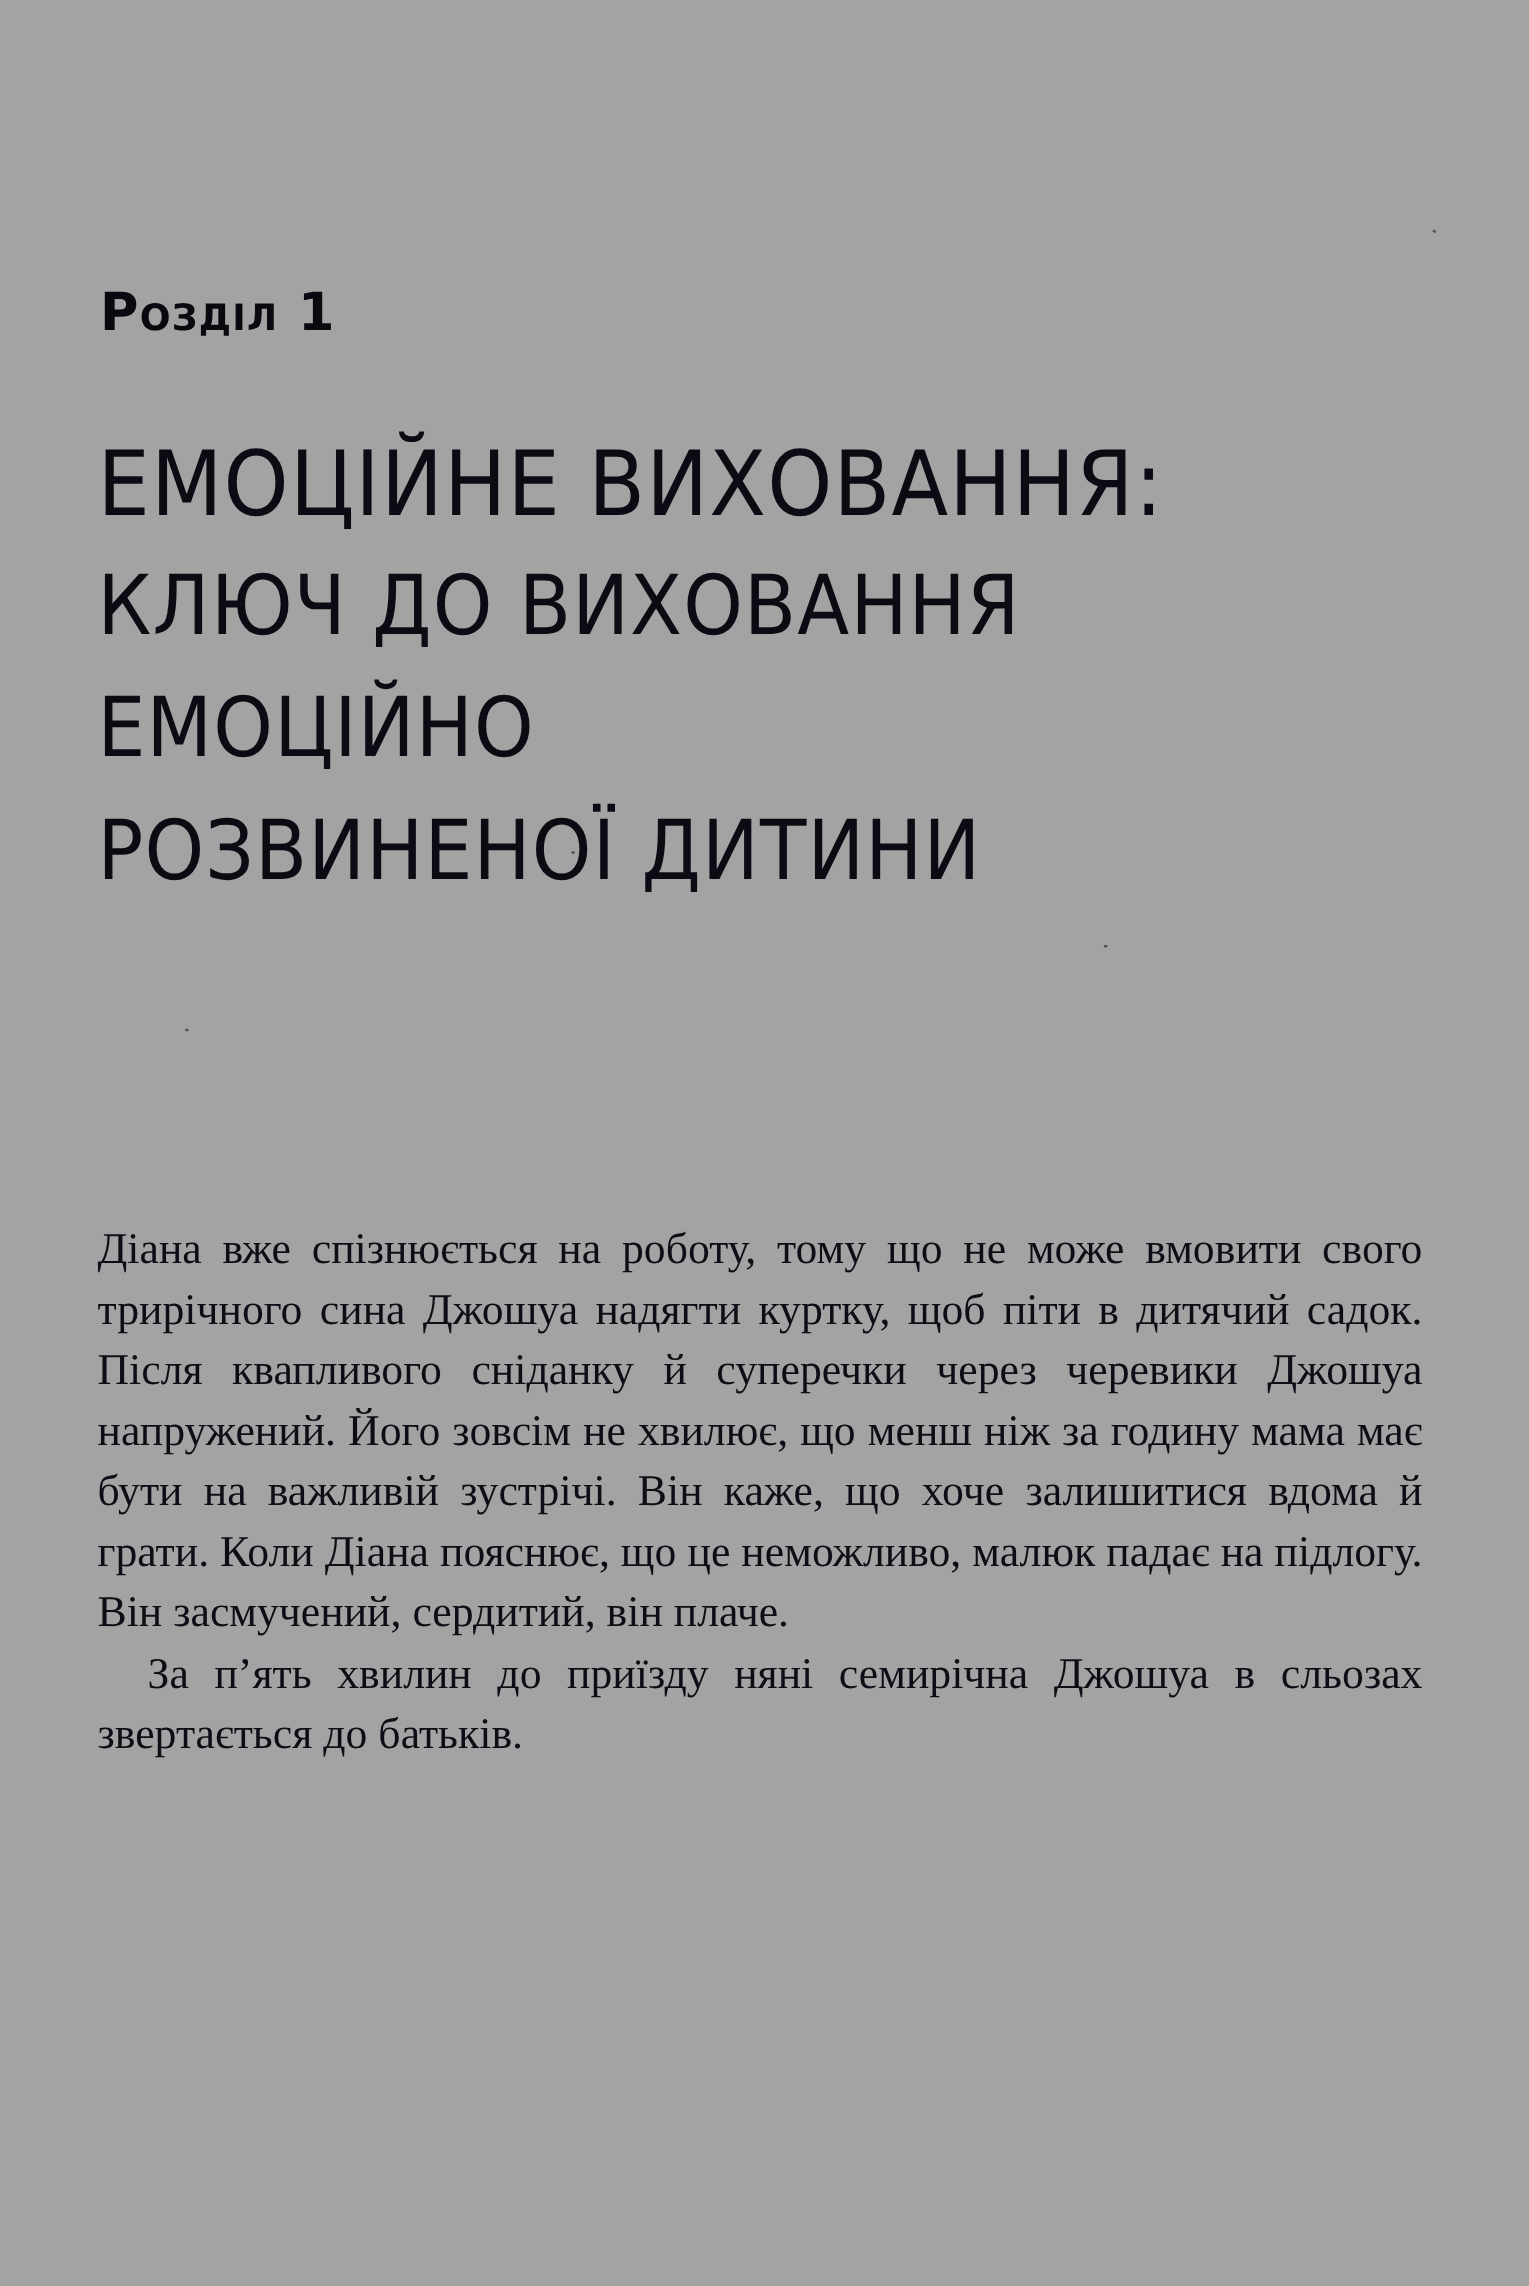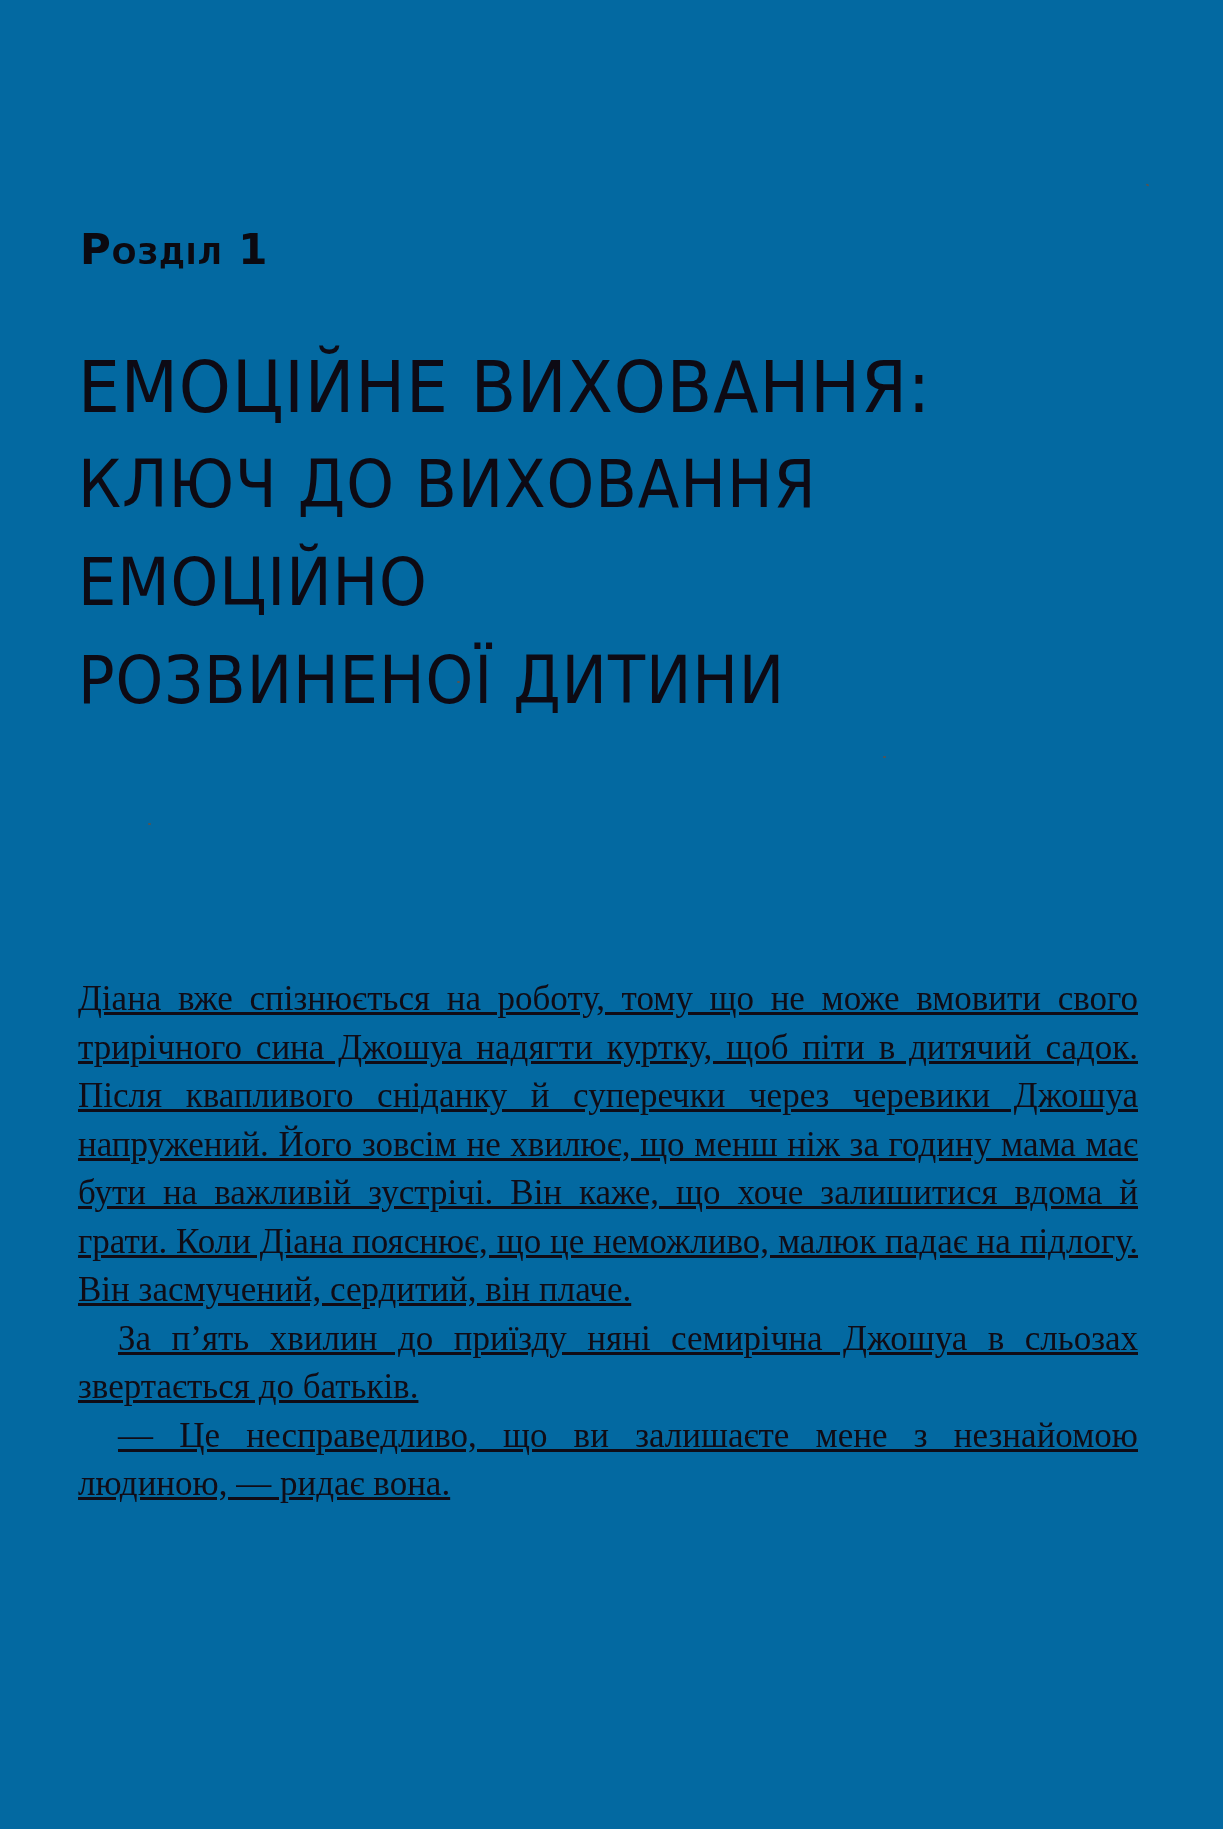--- a/index.html
+++ b/index.html
@@ -12,21 +12,21 @@
       height: 1829px;
       position: relative;
       overflow: hidden;
       color: #0d0a14;
     }
     .page {
       position: absolute;
       left: 0; top: 0;
       width: 1223px;
       height: 1829px;
-      background: #0369a1;
+      background: #a3a3a3;
     }
     .chapter-label {
       position: absolute;
       left: 80px;
       top: 225px;
       font-family: "DejaVu Sans", sans-serif;
       font-weight: bold;
       font-size: 42px;
       letter-spacing: 1px;
       color: #0b0910;
@@ -60,21 +60,20 @@
       top: 975px;
       width: 1060px;
       font-family: "Liberation Serif", serif;
       font-size: 35px;
       line-height: 48.5px;
       color: #100c16;
       text-align: justify;
     }
     .body-text p {
       margin: 0;
-      text-decoration: underline;
     }
     .body-text p.indent {
       text-indent: 40px;
     }
     .speck {
       position: absolute;
       width: 3px;
       height: 2px;
       background: #555;
       border-radius: 1px;
@@ -95,16 +94,15 @@
   <h1 class="chapter-title" style="margin:0;">
     <span class="title-line first">Емоційне виховання:</span>
     <span class="title-line">ключ до виховання</span>
     <span class="title-line">емоційно</span>
     <span class="title-line">розвиненої дитини</span>
   </h1>
 
   <div class="body-text">
     <p>Діана вже спізнюється на роботу, тому що не може вмовити свого трирічного сина Джошуа надягти куртку, щоб піти в дитячий садок. Після квапливого сніданку й суперечки через черевики Джошуа напружений. Його зовсім не хвилює, що менш ніж за годину мама має бути на важливій зустрічі. Він каже, що хоче залишитися вдома й грати. Коли Діана пояснює, що це неможливо, малюк падає на підлогу. Він засмучений, сердитий, він плаче.</p>
     <p class="indent">За п’ять хвилин до приїзду няні семирічна Джошуа в сльозах звертається до батьків.</p>
-    <p class="indent">— Це несправедливо, що ви залишаєте мене з незнайомою людиною, — ридає вона.</p>
   </div>
 
 </div>
 
 </body></html>

